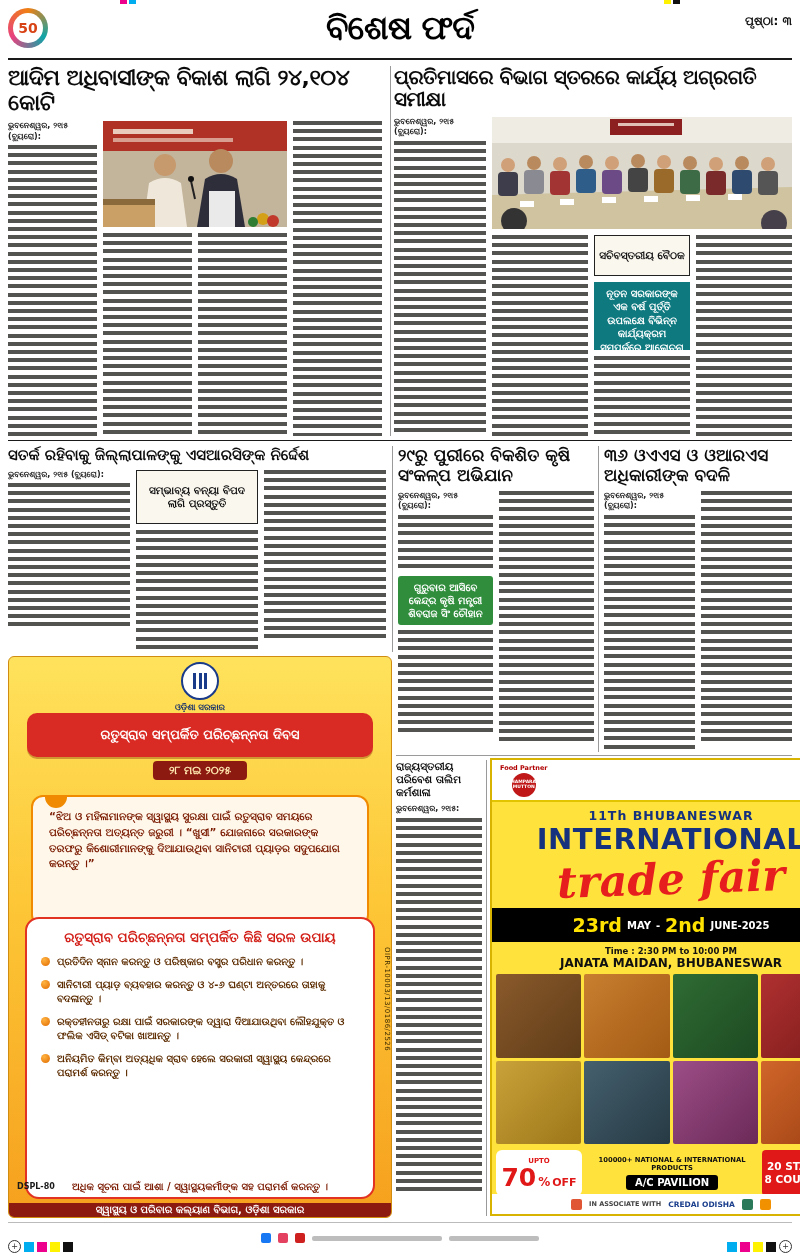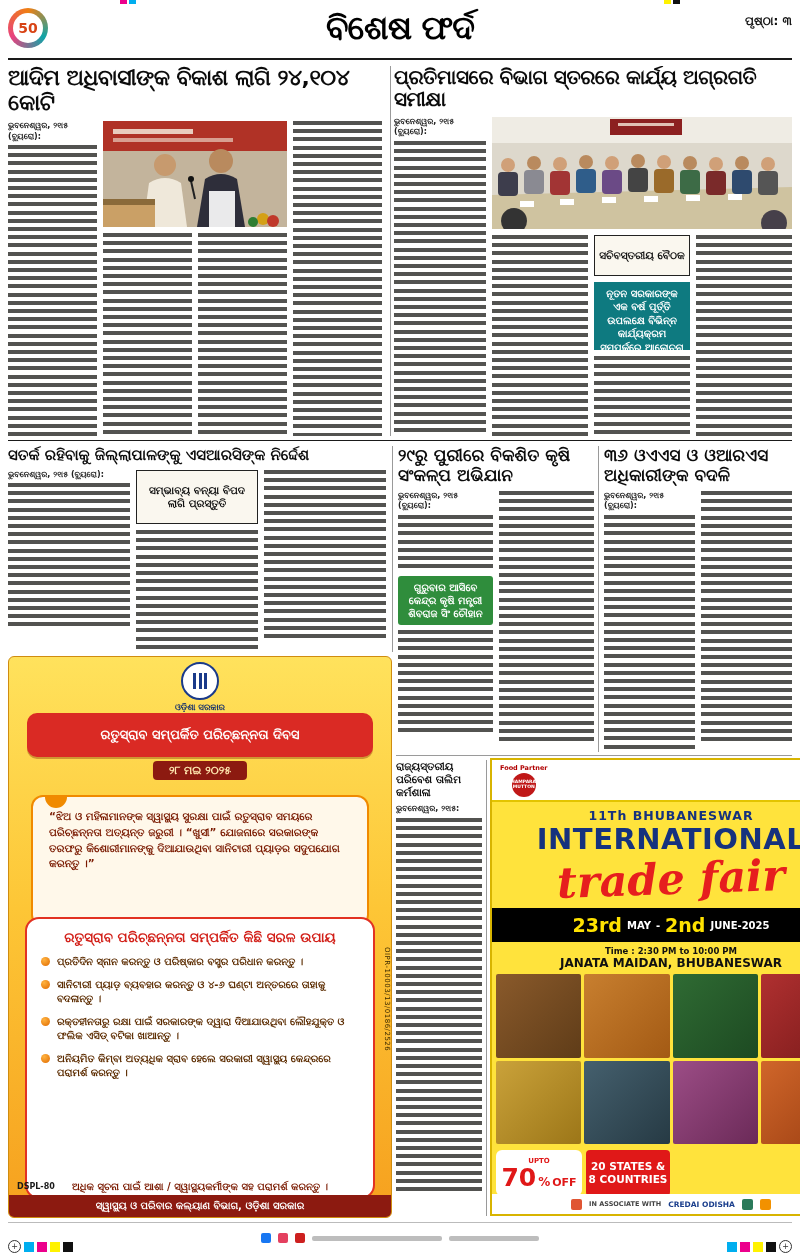--- a/index.html
+++ b/index.html
@@ -47,21 +47,21 @@
   .q-ico{position:absolute;top:-11px;left:12px;width:22px;height:22px;border-radius:50%;background:#f08a00;color:#fff;
           display:flex;align-items:center;justify-content:center;font-size:12px;font-weight:bold;}
   .tipbox{position:absolute;left:16px;right:16px;top:260px;height:258px;background:#fff;border:2.5px solid #e23222;
           border-radius:14px;padding:10px 14px;overflow:hidden;}
   .tipbox h3{margin:0 0 8px 0;color:#d21f18;font-size:13.5px;font-weight:900;text-align:center;line-height:1.3;}
   .tipbox ul{margin:0;padding:0;list-style:none;display:flex;flex-direction:column;gap:9px;}
   .tipbox li{display:flex;gap:7px;font-size:10px;font-weight:600;color:#5c2c00;line-height:1.4;}
   .dot{flex:0 0 9px;width:9px;height:9px;margin-top:2px;border-radius:50%;
        background:radial-gradient(circle at 35% 30%,#ffb340,#e06a00);}
   .hyg-note{position:absolute;left:0;right:0;top:524px;text-align:center;color:#7a1a00;font-size:10px;font-weight:800;}
-  .hyg-dept{position:absolute;left:0;right:0;bottom:0;height:22px;background:#8c1a10;color:#fff;font-size:10px;
+  .hyg-dept{position:absolute;left:0;right:0;bottom:0;height:14px;background:#8c1a10;color:#fff;font-size:10px;
        font-weight:700;display:flex;align-items:center;justify-content:center;border-radius:0 0 5px 5px;}
   .hyg-code-l{position:absolute;left:8px;bottom:26px;font-size:8px;font-weight:800;color:#1a1a1a;}
   .hyg-code-r{position:absolute;right:0px;top:290px;writing-mode:vertical-rl;font-size:7px;color:#3a2a00;letter-spacing:.5px;}
   .emblem-wrap{position:absolute;left:0;right:0;top:5px;display:flex;flex-direction:column;align-items:center;gap:2px;}
   .emblem{width:34px;height:34px;border-radius:50%;border:2px solid #1a3a8a;background:#fff;display:flex;align-items:center;justify-content:center;}
   .emblem i{display:block;width:14px;height:16px;background:
       linear-gradient(90deg,#1a3a8a 0 3px,transparent 3px 5.5px,#1a3a8a 5.5px 8.5px,transparent 8.5px 11px,#1a3a8a 11px 14px);}
   .emblem-label{font-size:8.5px;font-weight:800;color:#14306e;}
   
   .fair{background:#ffe33c;border:2px solid #d8b400;}
@@ -366,20 +366,24 @@
     </div>
     <div class="fair-bottom">
       <div class="offer">
         <div class="u">UPTO</div>
         <div class="row">
           <span class="n">70</span>
           <span class="p">%</span>
           <span class="o">OFF</span>
         </div>
       </div>
+      <div class="fair-mid">
+        <div class="products">100000+ NATIONAL &amp; INTERNATIONAL PRODUCTS</div>
+        <div class="pavilion">A/C PAVILION</div>
+      </div>
       <div class="states">
         <span>20 STATES &amp;</span>
         <span>8 COUNTRIES</span>
       </div>
     </div>
     <div class="assoc">
       <span class="mini-logo" style="background:#e05533;"></span>
       <span class="lbl">IN ASSOCIATE WITH</span>
       <span class="credai">CREDAI ODISHA</span>
       <span class="mini-logo" style="background:#2a7a5a;"></span>

